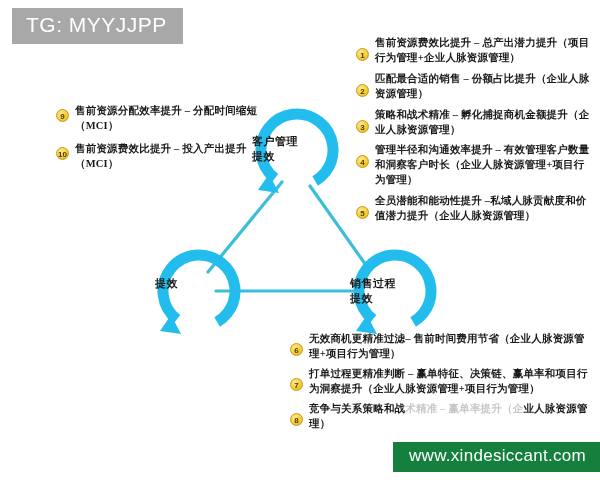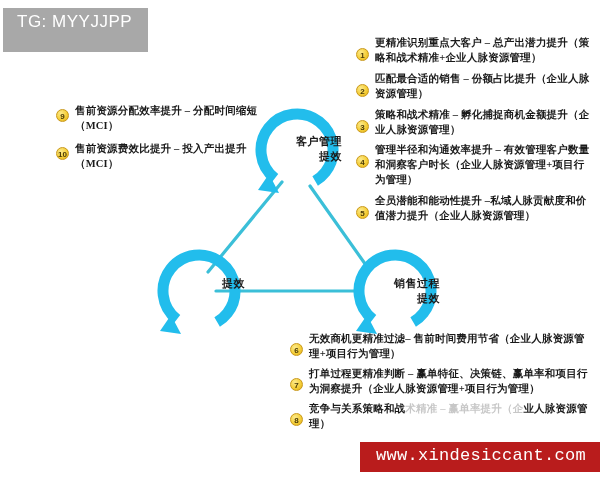--- a/index.html
+++ b/index.html
@@ -15,40 +15,40 @@
     position: relative;
     width: 600px;
     height: 480px;
     background: #ffffff;
     overflow: hidden;
   }
 
   
   #tg-banner {
     position: absolute;
-    left: 3px;
+    left: 12px;
     top: 8px;
     background: #a8a8a8;
     color: #ffffff;
     font-family: "Liberation Sans", "DejaVu Sans", sans-serif;
-    font-size: 17px;
+    font-size: 21px;
     letter-spacing: 0.5px;
-    padding: 5px 16px 20px 14px;
+    padding: 5px 16px 8px 14px;
     line-height: 1.1;
     white-space: nowrap;
   }
 
   
   #watermark {
     position: absolute;
     right: 0;
     bottom: 8px;
-    background: #b91c1c;
+    background: #15803d;
     color: #ffffff;
-    font-family: Liberation Mono, monospace;
+    font-family: Liberation Sans, sans-serif;
     font-size: 17px;
     letter-spacing: 0.3px;
     padding: 5px 14px 6px 16px;
     line-height: 1.1;
     white-space: nowrap;
   }
 
   
   #diagram-svg {
     position: absolute;
@@ -56,21 +56,21 @@
     top: 0;
     width: 600px;
     height: 480px;
     pointer-events: none;
   }
 
   
   .node-label {
     position: absolute;
     width: 90px;
-    text-align: right;
+    text-align: left;
     font-family: "Liberation Serif", "DejaVu Serif", serif;
     font-size: 11px;
     font-weight: 700;
     color: #1a1a1a;
     line-height: 1.35;
     letter-spacing: 0.5px;
   }
   #node-label-top    { left: 252px; top: 134px; }
   #node-label-left   { left: 155px; top: 276px; }
   #node-label-right  { left: 350px; top: 276px; }
@@ -178,21 +178,21 @@
     <div>提效</div>
   </div>
   <div class="node-label" id="node-label-right">
     <div>销售过程</div>
     <div>提效</div>
   </div>
 
   <div class="bullet-list" id="list-right-top">
     <div class="bullet-item three-line">
       <span class="badge">1</span>
-      <span class="bullet-text">更精准识别重点大客户 – 总产出潜力提升（策略和战术精准+企业人脉资源管理）</span>
+      <span class="bullet-text">售前资源费效比提升 – 总产出潜力提升（项目行为管理+企业人脉资源管理）</span>
     </div>
     <div class="bullet-item two-line">
       <span class="badge">2</span>
       <span class="bullet-text">匹配最合适的销售 – 份额占比提升（企业人脉资源管理）</span>
     </div>
     <div class="bullet-item two-line">
       <span class="badge">3</span>
       <span class="bullet-text">策略和战术精准 – 孵化捕捉商机金额提升（企业人脉资源管理）</span>
     </div>
     <div class="bullet-item three-line">

